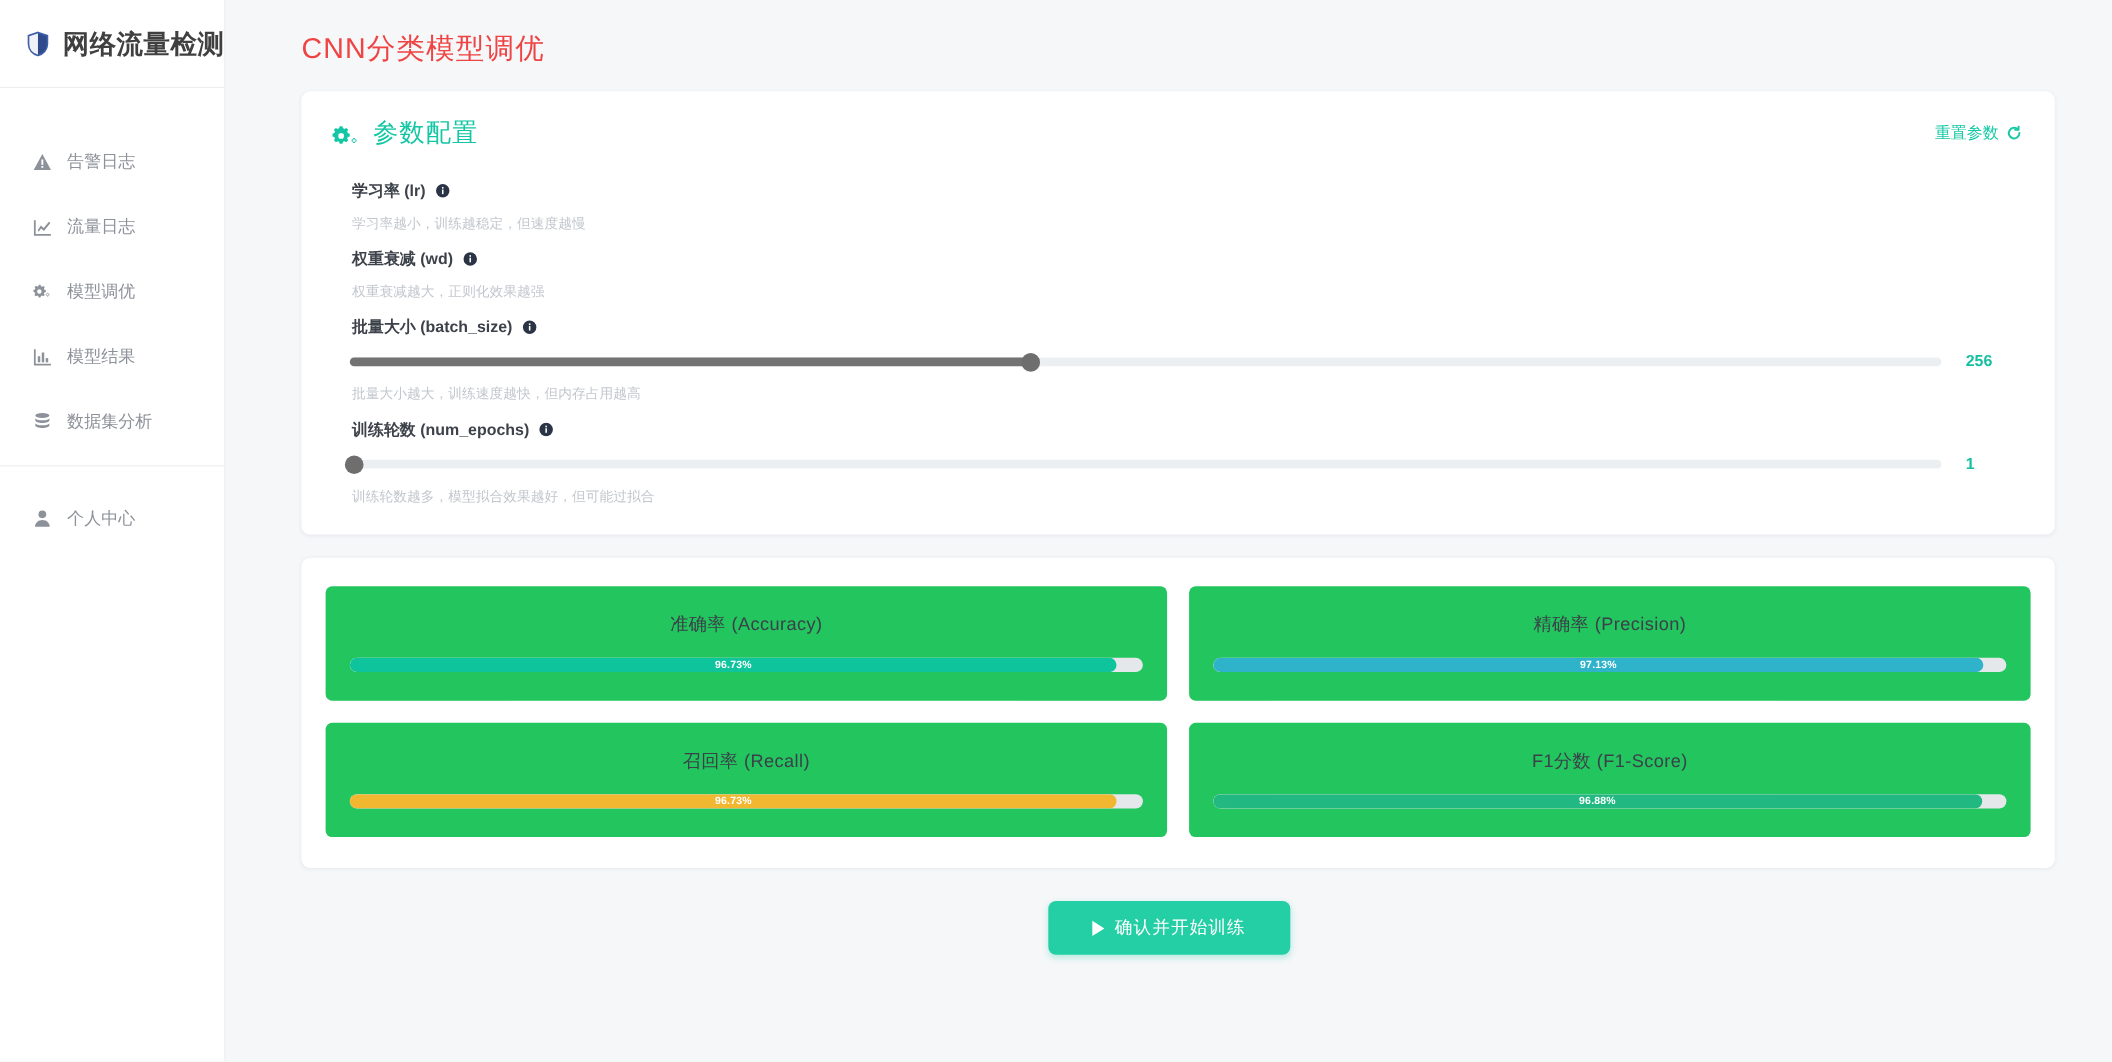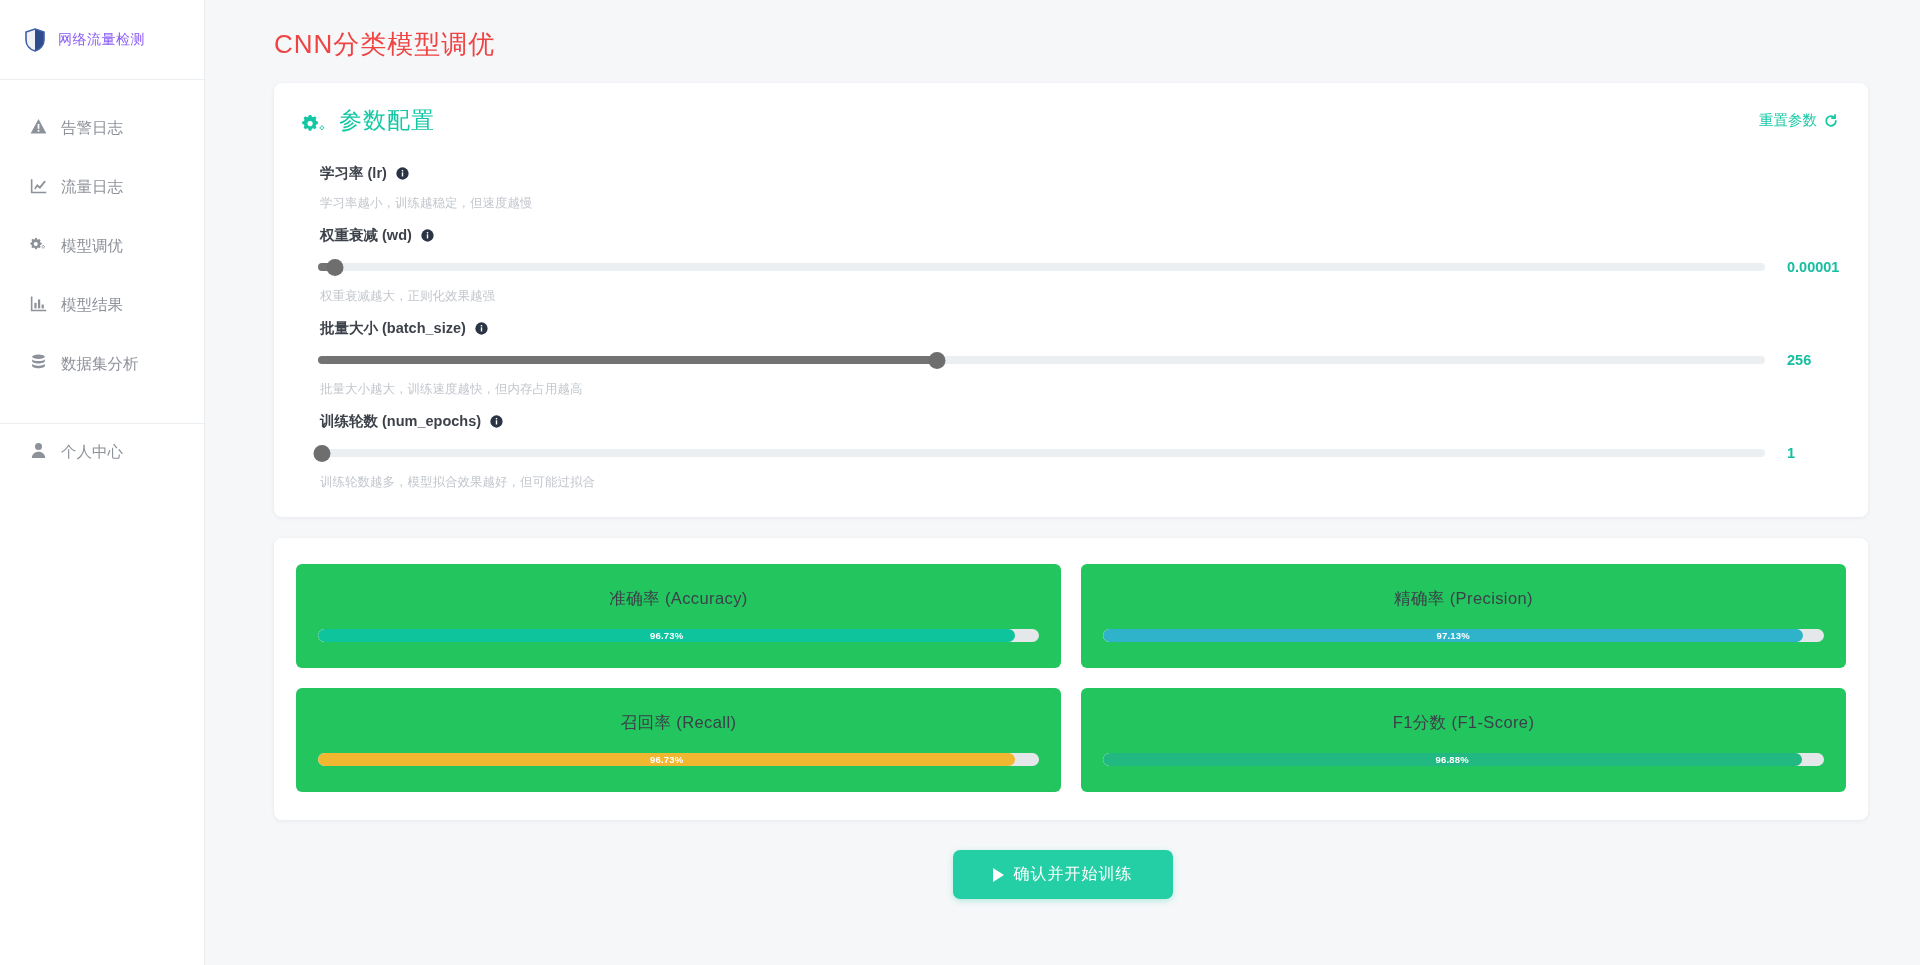--- a/index.html
+++ b/index.html
@@ -20,26 +20,26 @@
     display: flex; flex-direction: column;
   }
   .brand {
     height: 80px;
     display: flex; align-items: center;
     padding-left: 24px; gap: 12px;
     border-bottom: 1px solid #eceef1;
   }
   .brand-icon { width: 22px; height: 24px; display: block; }
   .brand-title {
-    font-size: 14px; font-weight: 400; color: #8b5cf6;
+    font-size: 24px; font-weight: 700; color: #404040;
     letter-spacing: .5px; white-space: nowrap;
   }
   .nav { padding-top: 38px; }
   .nav-item {
-    display: flex; gap: 14px;
+    display: flex; align-items: center; gap: 14px;
     height: 59px; padding-left: 30px;
     color: #8d9199; font-size: 15.5px;
     cursor: pointer; user-select: none;
   }
   .nav-ico { width: 17px; height: 17px; flex: 0 0 17px; display: block; fill: #8d9199; }
   .nav-sep { height: 1px; background: #eceef1; margin: 10px 0 18px 0; }
 
   
   #main { flex: 1 1 auto; height: 965px; overflow: hidden; position: relative; }
   .page-title {
@@ -263,28 +263,20 @@
           </div>
           <div class="param-row">
             <div class="param-label">
               <span>权重衰减 (wd)</span>
               <svg class="info-ico" viewBox="0 0 14 14">
                 <circle cx="7" cy="7" r="6.6" fill="#2b3445"></circle>
                 <rect x="6.25" y="5.7" width="1.5" height="4.5" fill="#fff"></rect>
                 <rect x="6.25" y="3.2" width="1.5" height="1.6" fill="#fff"></rect>
               </svg>
             </div>
-            <div class="slider-line">
-              <div class="slider">
-                <div class="track"></div>
-                <div class="fill" style="width:1.2%"></div>
-                <div class="thumb" style="left:1.2%"></div>
-              </div>
-              <div class="param-value">0.00001</div>
-            </div>
             <div class="param-hint">权重衰减越大，正则化效果越强</div>
           </div>
           <div class="param-row">
             <div class="param-label">
               <span>批量大小 (batch_size)</span>
               <svg class="info-ico" viewBox="0 0 14 14">
                 <circle cx="7" cy="7" r="6.6" fill="#2b3445"></circle>
                 <rect x="6.25" y="5.7" width="1.5" height="4.5" fill="#fff"></rect>
                 <rect x="6.25" y="3.2" width="1.5" height="1.6" fill="#fff"></rect>
               </svg>

